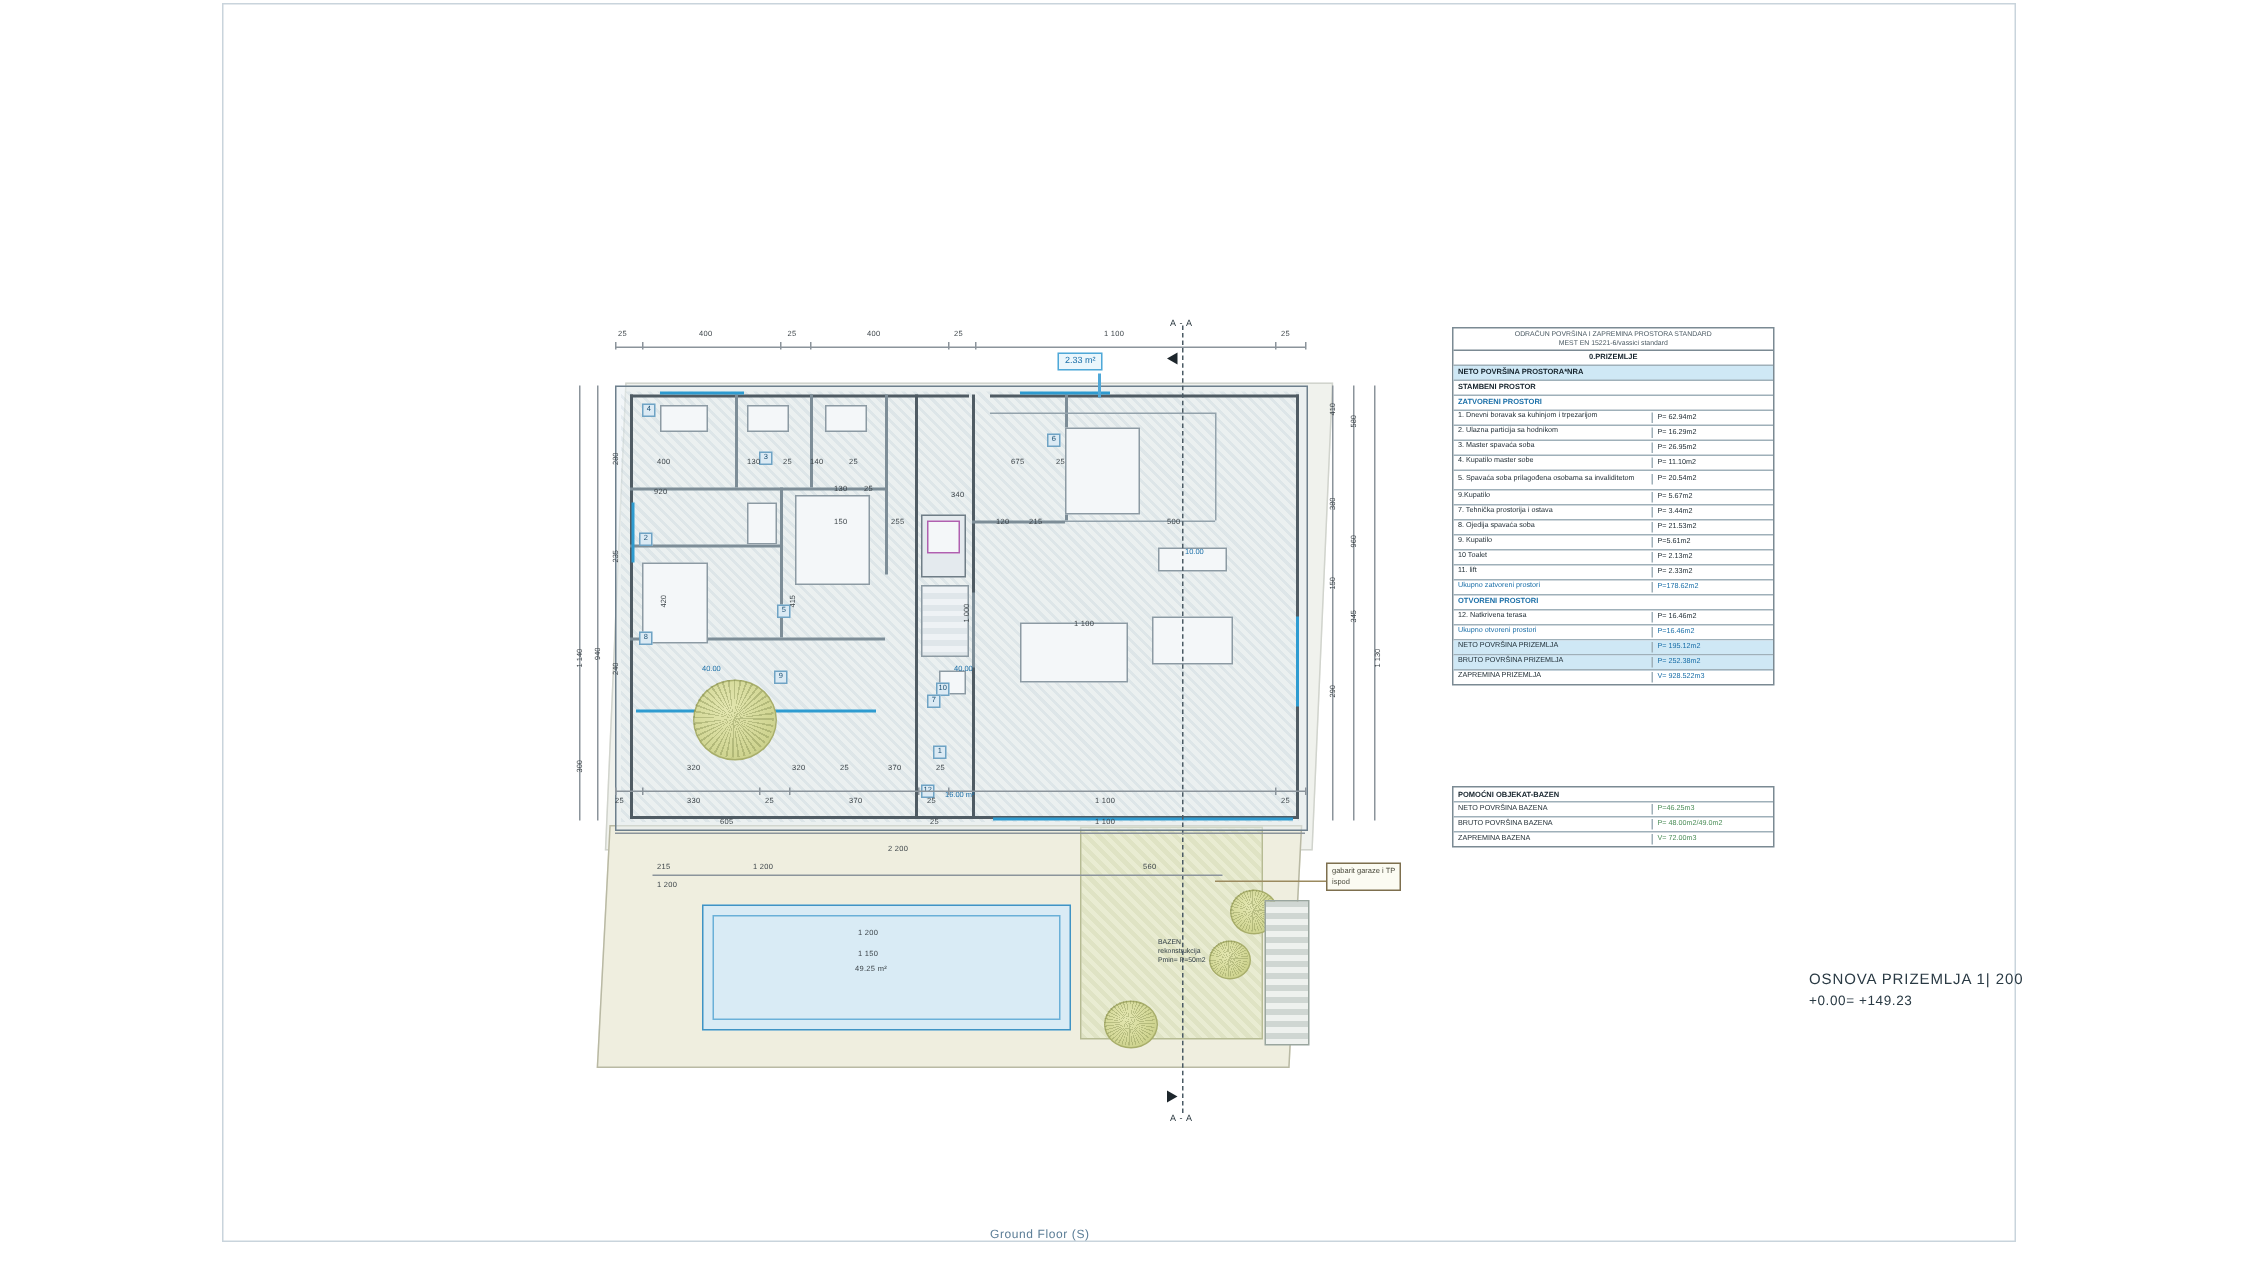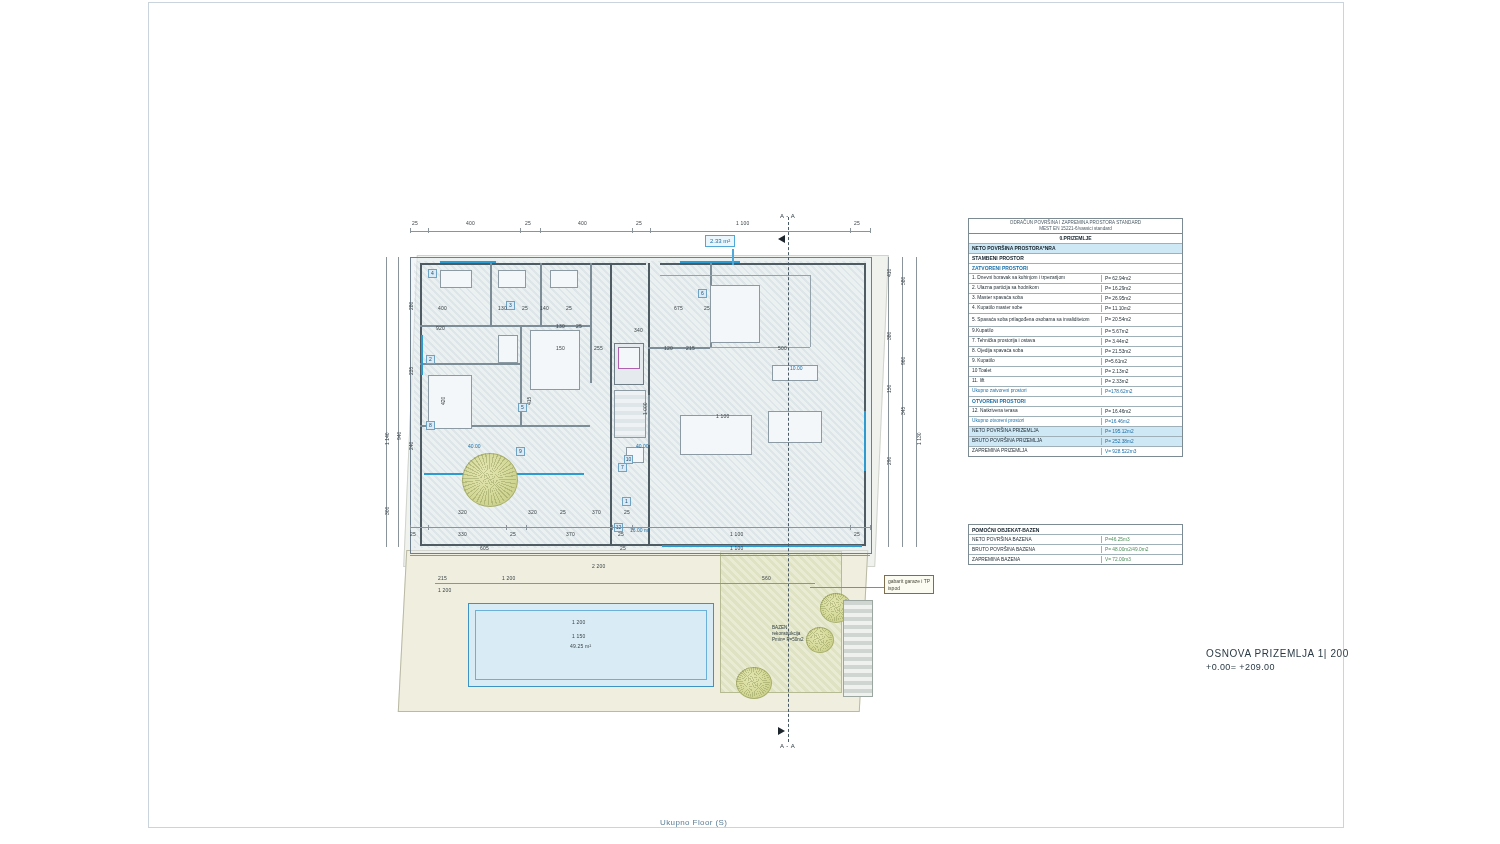--- a/index.html
+++ b/index.html
@@ -353,21 +353,21 @@
     color: #2a3a44;
     letter-spacing: .4px;
   }
 </style>
 </head>
 <body>
 
 <div id="sheet">
 
   <div class="page-frame"></div>
-  <div class="page-caption">Ukupno Floor (S)</div>
+  <div class="page-caption">Ground Floor (S)</div>
 
   <div id="plan">
 
     <div class="terrain2"></div>
     <div class="terrain"></div>
     <div class="grass"></div>
 
     <div class="bldg-outer"></div>
     <div class="bldg-hatch"></div>
 
@@ -669,15 +669,15 @@
       <div class="tc-l">BRUTO POVRŠINA BAZENA</div>
       <div class="tc-r txt-green">P= 48.00m2/49.0m2</div>
     </div>
     <div class="trow">
       <div class="tc-l">ZAPREMINA  BAZENA</div>
       <div class="tc-r txt-green">V= 72.00m3</div>
     </div>
   </div>
 
   <div class="title-main">OSNOVA PRIZEMLJA  1| 200</div>
-  <div class="title-sub">+0.00= +209.00</div>
+  <div class="title-sub">+0.00= +149.23</div>
 
 </div>
 
 </body></html>

